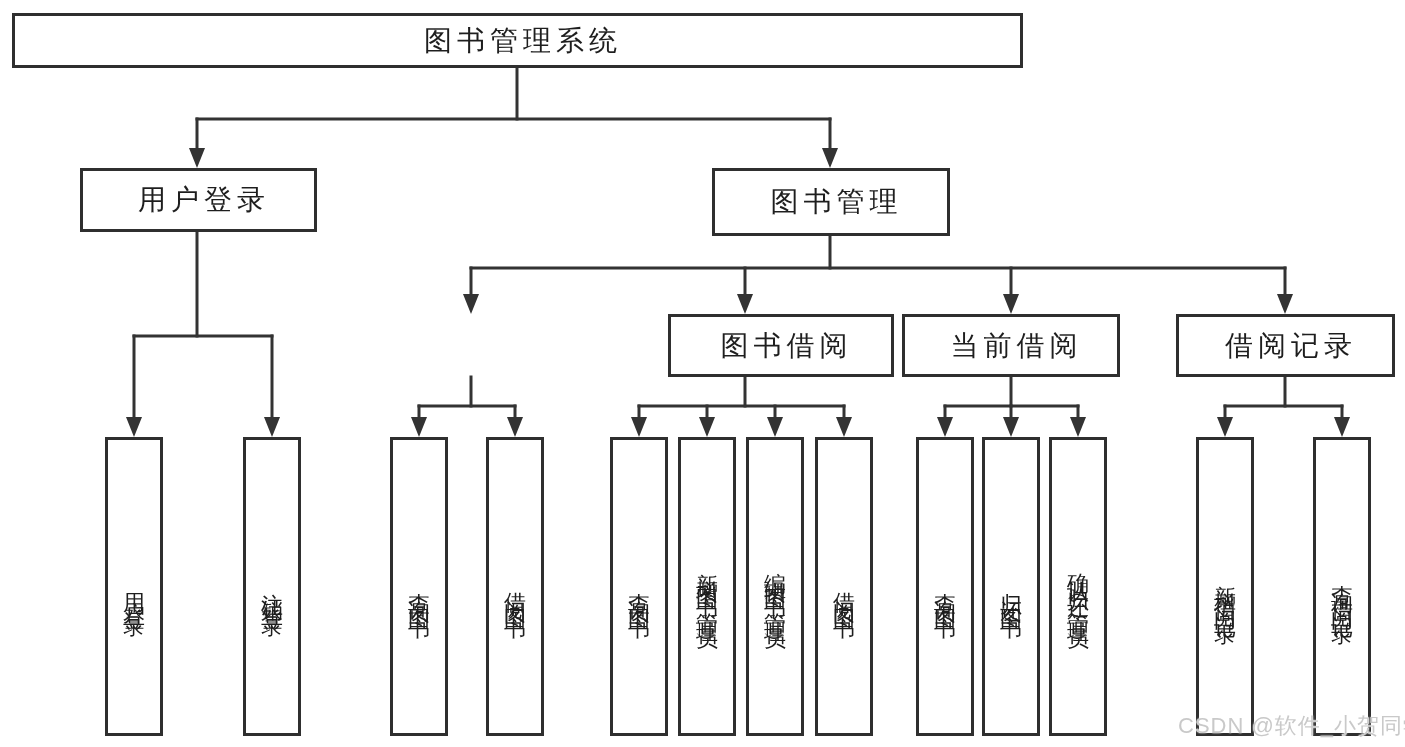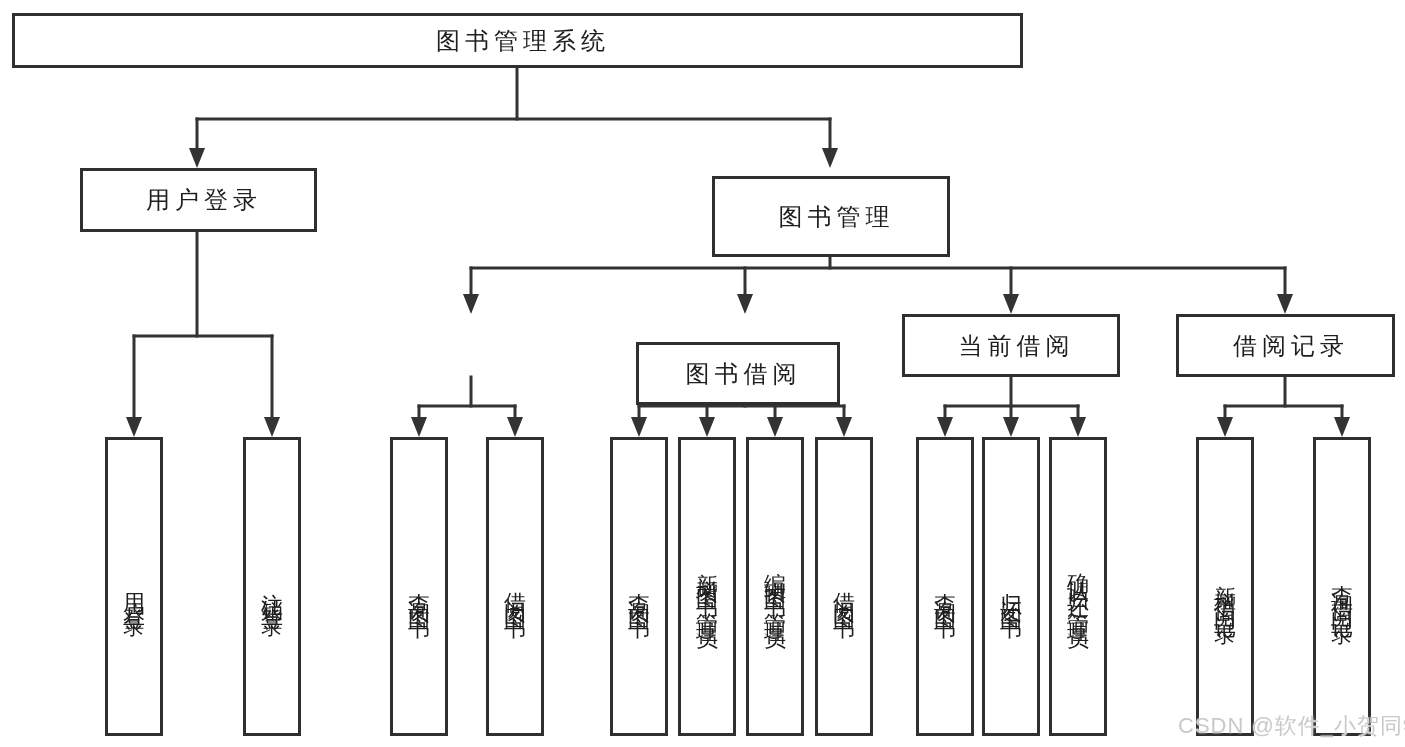--- a/index.html
+++ b/index.html
@@ -15,30 +15,30 @@
   #connectors line{stroke:var(--line,#333333);stroke-width:3;stroke-linecap:square;}
   #connectors polygon{fill:var(--line,#333333);}
   .box{
     position:absolute;box-sizing:border-box;
     background:var(--box-fill,#ffffff);
     border:3px solid var(--box-border,#2f2f2f);
     color:var(--text,#1e1e1e);
     display:flex;align-items:center;justify-content:center;
     text-align:center;
   }
-  .hbox{font-size:24px;letter-spacing:5px;padding-left:11px;}
+  .hbox{font-size:28px;letter-spacing:5px;padding-left:11px;}
   .vbox{writing-mode:vertical-rl;font-size:22px;letter-spacing:8px;line-height:1;padding-top:8px;}
   .leaf{top:437px;width:58px;height:299px;}
 
   
   #n-root{left:12px;top:13px;width:1011px;height:55px;}
   #n-user-login{left:80px;top:168px;width:237px;height:64px;}
-  #n-book-mgmt{left:712px;top:168px;width:238px;height:81px;margin-top:8px;}
+  #n-book-mgmt{left:712px;top:168px;width:238px;height:68px;}
   #n-new-book{left:362px;top:314px;width:218px;height:63px;}
-  #n-book-borrow{left:636px;top:314px;width:204px;height:63px;margin-top:28px;}
+  #n-book-borrow{left:668px;top:314px;width:226px;height:63px;}
   #n-current-borrow{left:902px;top:314px;width:218px;height:63px;}
   #n-borrow-records{left:1176px;top:314px;width:219px;height:63px;}
   #n-leaf-1{left:105px;}
   #n-leaf-2{left:243px;}
   #n-leaf-3{left:390px;}
   #n-leaf-4{left:486px;}
   #n-leaf-5{left:610px;}
   #n-leaf-6{left:678px;}
   #n-leaf-7{left:746px;}
   #n-leaf-8{left:815px;}

